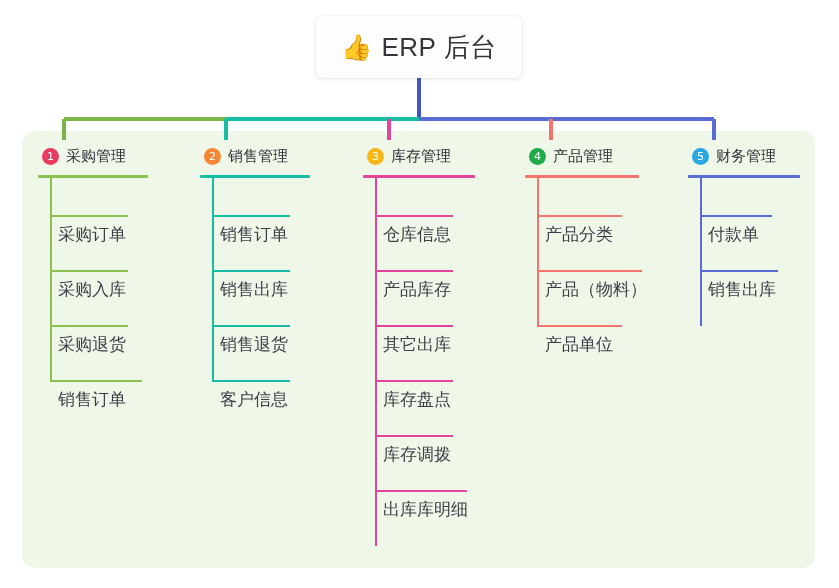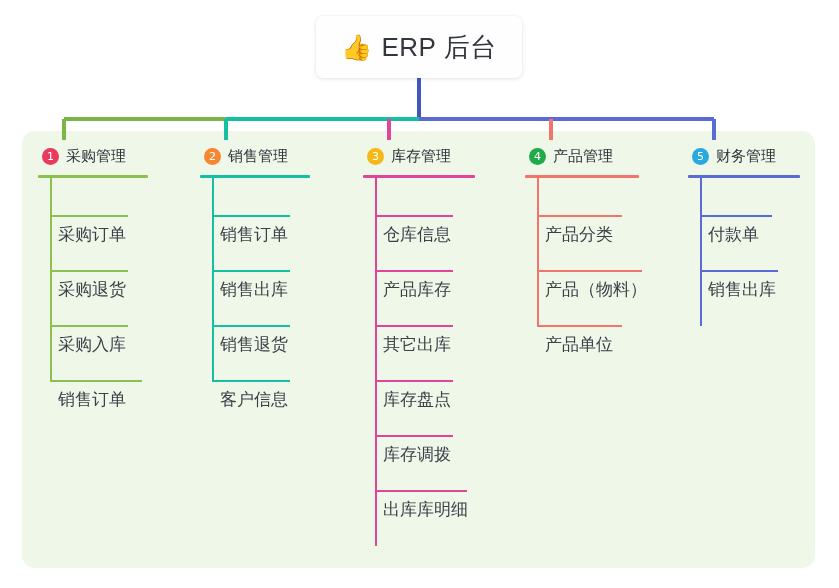--- a/index.html
+++ b/index.html
@@ -81,28 +81,28 @@
           <span class="head-label">采购管理</span>
         </div>
         <div class="head-rule" style="width: 110px; background: rgb(140, 193, 82);"></div>
         <div class="leaves">
           <div class="trunk" style="background: rgb(140, 193, 82); height: 203px;"></div>
           <div class="leaf">
             <span class="leaf-label">采购订单</span>
             <div class="leaf-rule" style="width: 78px; background: rgb(140, 193, 82);"></div>
           </div>
           <div class="leaf">
+            <span class="leaf-label">采购入库</span>
+            <div class="leaf-rule" style="width: 78px; background: rgb(140, 193, 82);"></div>
+          </div>
+          <div class="leaf">
             <span class="leaf-label">采购退货</span>
             <div class="leaf-rule" style="width: 78px; background: rgb(140, 193, 82);"></div>
           </div>
           <div class="leaf">
-            <span class="leaf-label">采购入库</span>
-            <div class="leaf-rule" style="width: 78px; background: rgb(140, 193, 82);"></div>
-          </div>
-          <div class="leaf">
             <span class="leaf-label">销售订单</span>
             <div class="leaf-rule" style="width: 92px; background: rgb(140, 193, 82);"></div>
           </div>
         </div>
       </div>
       <div class="col" style="left: 188px;">
         <div class="col-head">
           <span class="badge" style="background: rgb(245, 134, 52);">2</span>
           <span class="head-label">销售管理</span>
         </div>

